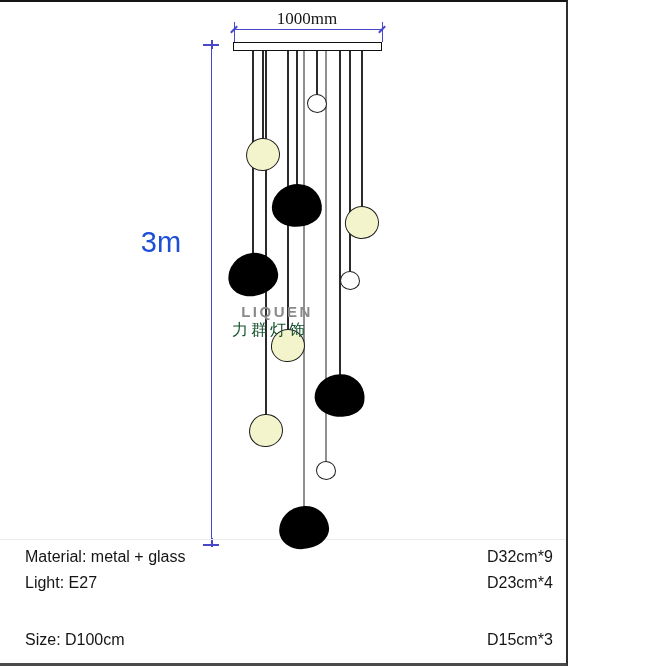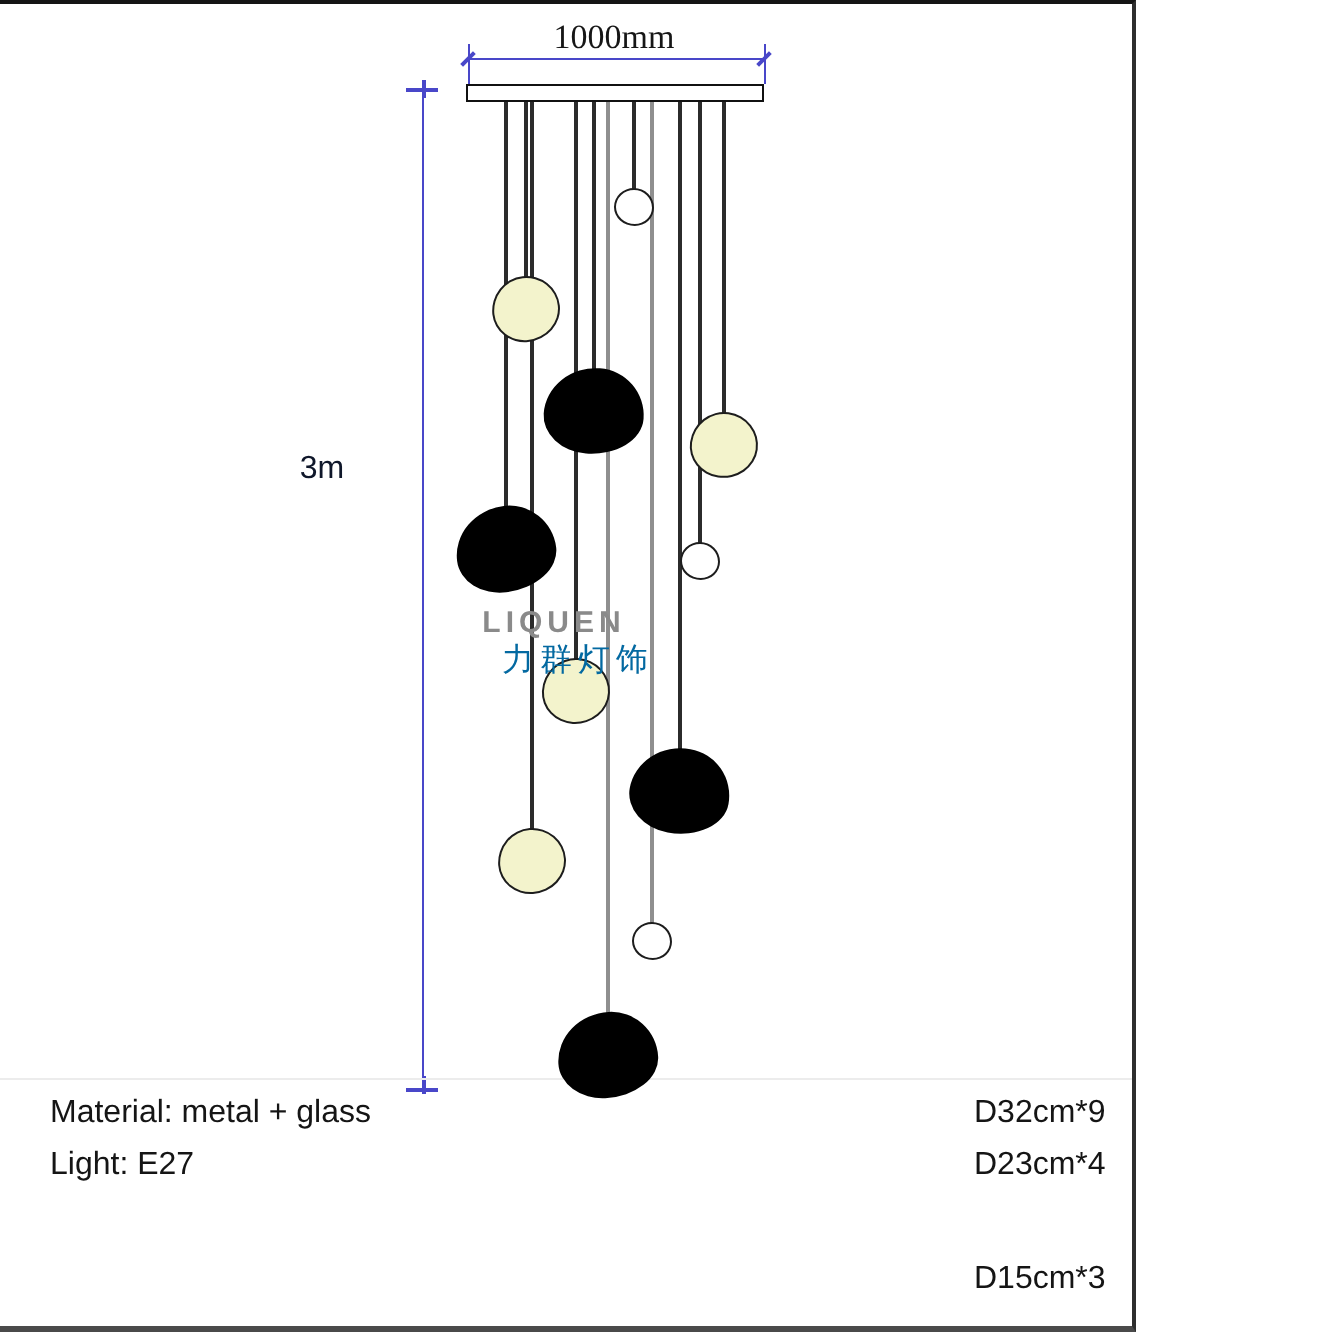--- a/index.html
+++ b/index.html
@@ -45,25 +45,25 @@
   .sphere.black{background:#000;}
   .sphere.cream{background:#f3f3cc;border:1.4px solid #1d1d1d;}
   .sphere.white{background:#fff;border:1.4px solid #1d1d1d;}
   
   .watermark{position:absolute;z-index:3;text-align:center;white-space:nowrap;}
   .wm1{
     position:absolute;left:277px;top:301px;transform:translateX(-50%);
     font-size:15px;font-weight:700;letter-spacing:2.5px;color:#8a8a8a;
   }
   .wm2{
-    position:absolute;left:289px;top:318px;transform:translateX(-50%);
-    font-size:16px;letter-spacing:3px;color:#0369a1;
+    position:absolute;left:270px;top:318px;transform:translateX(-50%);
+    font-size:16px;letter-spacing:3px;color:#14532d;
   }
   
-  .adj-line{position:absolute;color:#0f172a;font-size:16px;white-space:nowrap;transform:translateX(-50%);}
+  .adj-line{position:absolute;color:#1d4ed8;font-size:29px;white-space:nowrap;transform:translateX(-50%);}
   .adj1{left:161px;top:224px;}
   .adj2{left:139px;top:254px;}
   
   .divider{position:absolute;left:0;top:537px;width:667px;height:1px;background:#ececec;}
   .spec{position:absolute;font-size:16px;color:#151515;white-space:nowrap;}
   .spec.l{left:25px;}
   .spec.r{left:487px;}
   .row0{top:546px;} .row1{top:572px;} .row2{top:629px;}
 </style>
 </head>
@@ -117,17 +117,18 @@
   <div class="adj-line adj1">3m</div>
 
   <div class="watermark">
     <div class="wm1">LIQUEN</div>
     <div class="wm2">力群灯饰</div>
   </div>
 
   <div class="divider"></div>
   <div class="spec l row0">Material: metal + glass</div>
   <div class="spec l row1">Light: E27</div>
+  <div class="spec l row2">Size: D100cm</div>
   <div class="spec r row0">D32cm*9</div>
   <div class="spec r row1">D23cm*4</div>
   <div class="spec r row2">D15cm*3</div>
 
 </div>
 
 </body></html>

